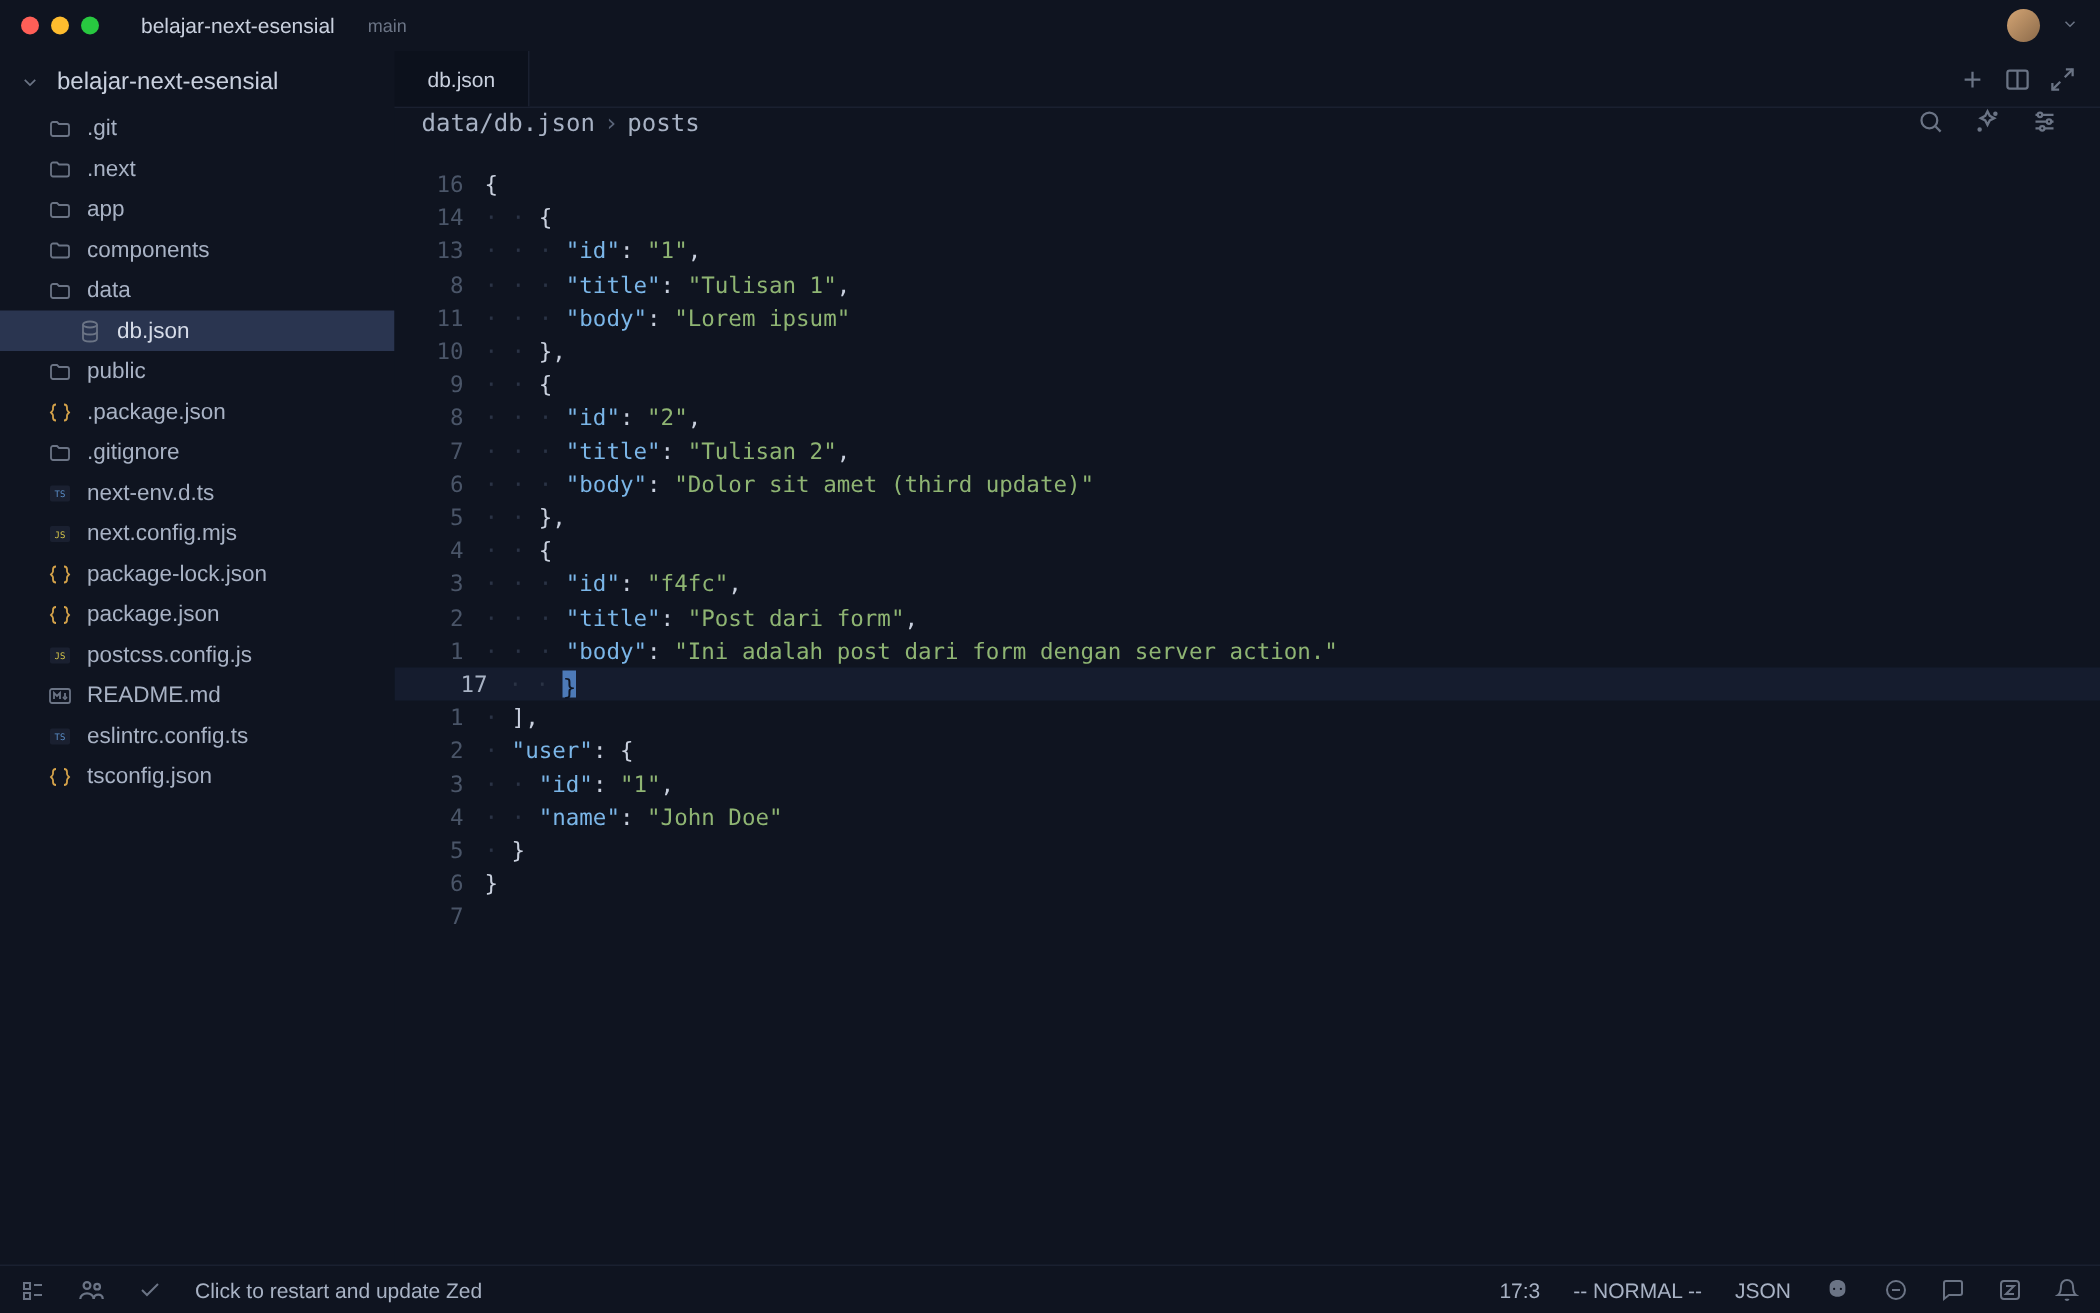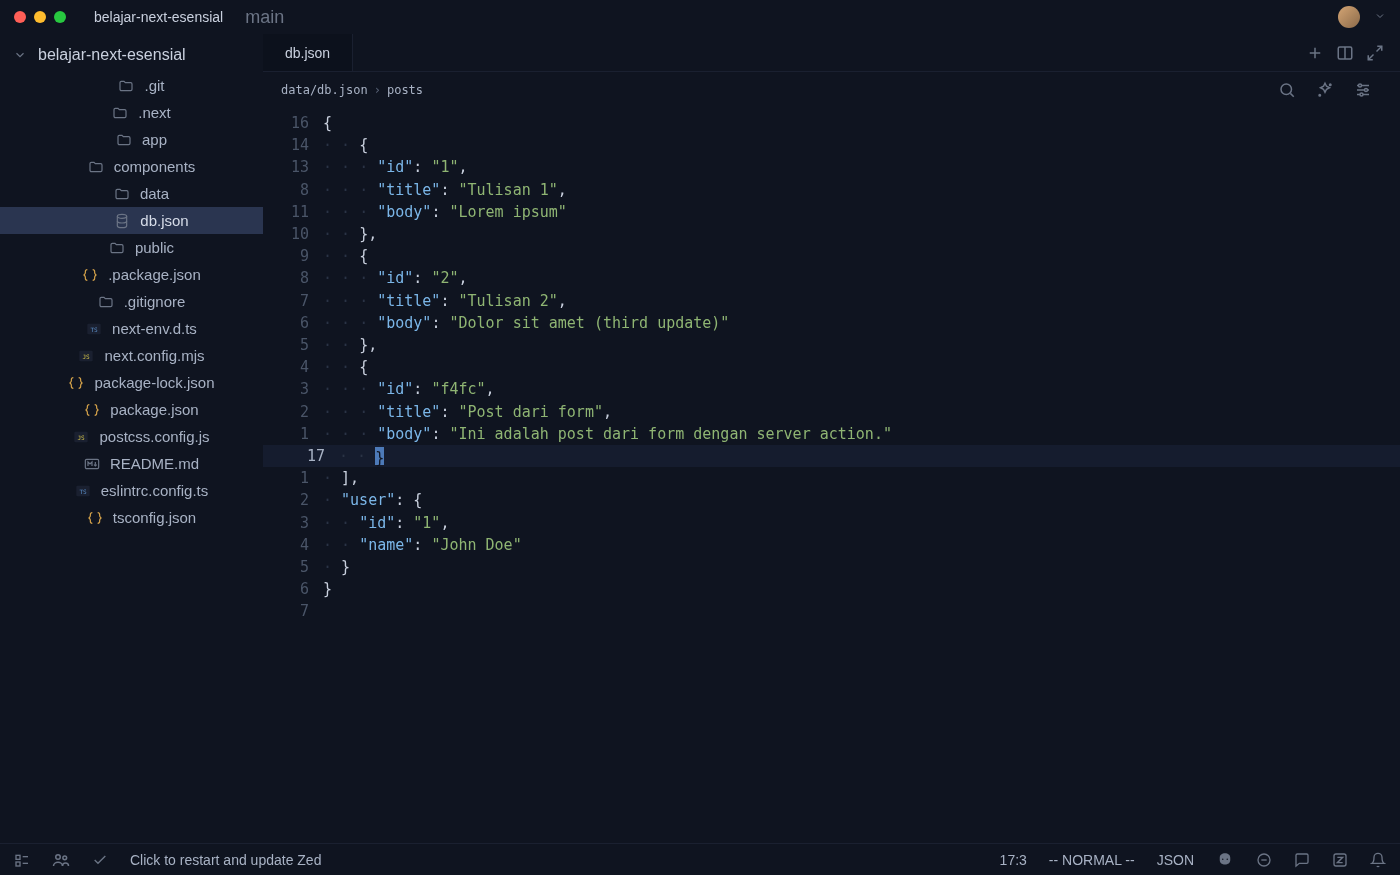--- a/index.html
+++ b/index.html
@@ -22,21 +22,21 @@
       align-items: center;
       padding: 0 14px;
       gap: 8px;
     }
     .traffic { display: flex; gap: 8px; }
     .dot { width: 12px; height: 12px; border-radius: 50%; }
     .dot.red { background: #ff5f57; }
     .dot.yellow { background: #febc2e; }
     .dot.green { background: #28c840; }
     .tb-title { margin-left: 20px; color: #c9d0de; font-size: 14px; }
-    .tb-branch { margin-left: 14px; color: #6b7485; font-size: 18px; }
+    .tb-branch { margin-left: 14px; color: #6b7485; font-size: 12px; }
     .tb-spacer { flex: 1; }
     .avatar { width: 22px; height: 22px; border-radius: 50%; background: linear-gradient(135deg,#d4a574,#8b6a4a); }
     .chevd { color: #6b7485; margin-left: 6px; }
 
     
     .main { flex: 1; display: flex; overflow: hidden; }
     .sidebar {
       width: 263px;
       background: #0f1420;
       display: flex;
@@ -53,21 +53,20 @@
       font-weight: 500;
     }
     .tree-item {
       display: flex;
       align-items: center;
       padding: 5px 12px 5px 32px;
       gap: 10px;
       color: #a8b2c4;
       font-size: 15px;
       cursor: default;
-      justify-content: center;
     }
     .tree-item.nested { padding-left: 52px; }
     .tree-item.selected { background: #2a3550; color: #d6dce8; }
     .file-ico { width: 16px; height: 16px; flex-shrink: 0; display:flex; align-items:center; justify-content:center; }
 
     
     .editor { flex: 1; display: flex; flex-direction: column; background: #0f1420; }
     .tabbar {
       height: 38px;
       display: flex;
@@ -81,24 +80,23 @@
       font-size: 14px;
     }
     .tab.curr { background: #0c111c; }
     .tabbar-sp { flex: 1; }
     .tab-act { display:flex; align-items:center; padding: 0 10px; }
     .tab-act .ibt { color:#6b7485; margin: 0 6px; display:flex; }
 
     .bcr {
       height: 36px;
       display: flex;
-      align-items: center;
       padding: 0 18px;
       font-family: "SF Mono", Menlo, monospace;
-      font-size: 12px;
+      font-size: 16px;
       color: #a8b2c4;
     }
     .bcr .sep { color: #5a6478; margin: 0 6px; }
     .bcr-sp { flex: 1; }
     .bcr .ibt { color:#6b7485; margin: 0 10px; display:flex; }
 
     
     .code {
       flex: 1;
       font-family: "SF Mono", Menlo, monospace;

